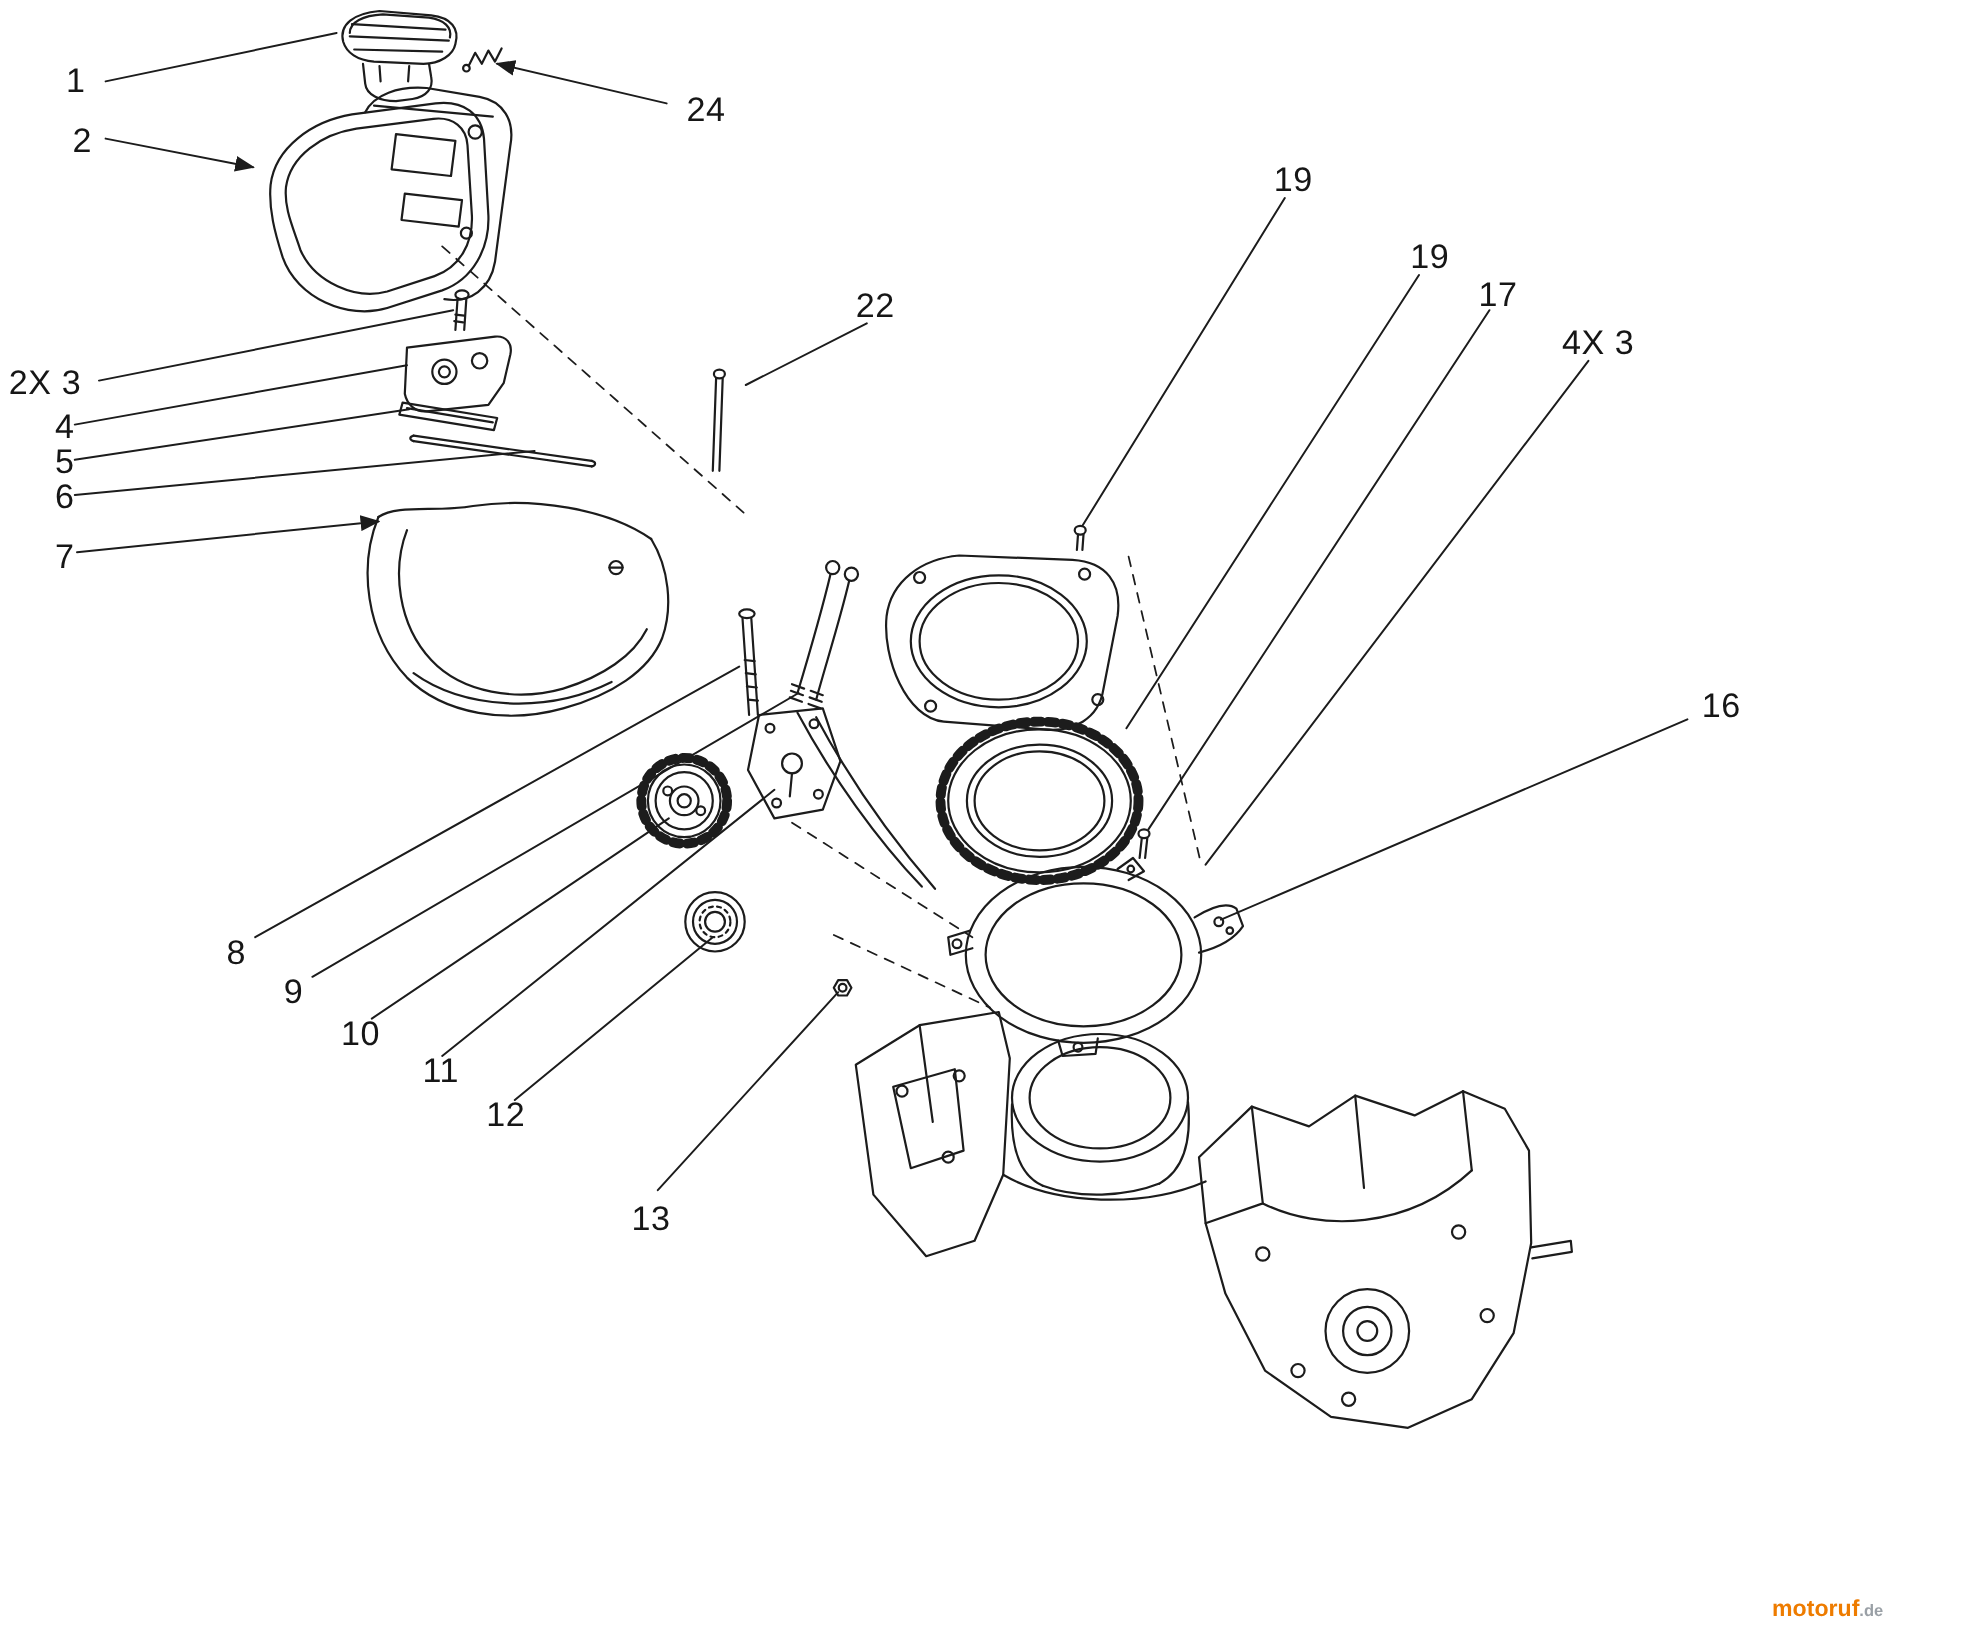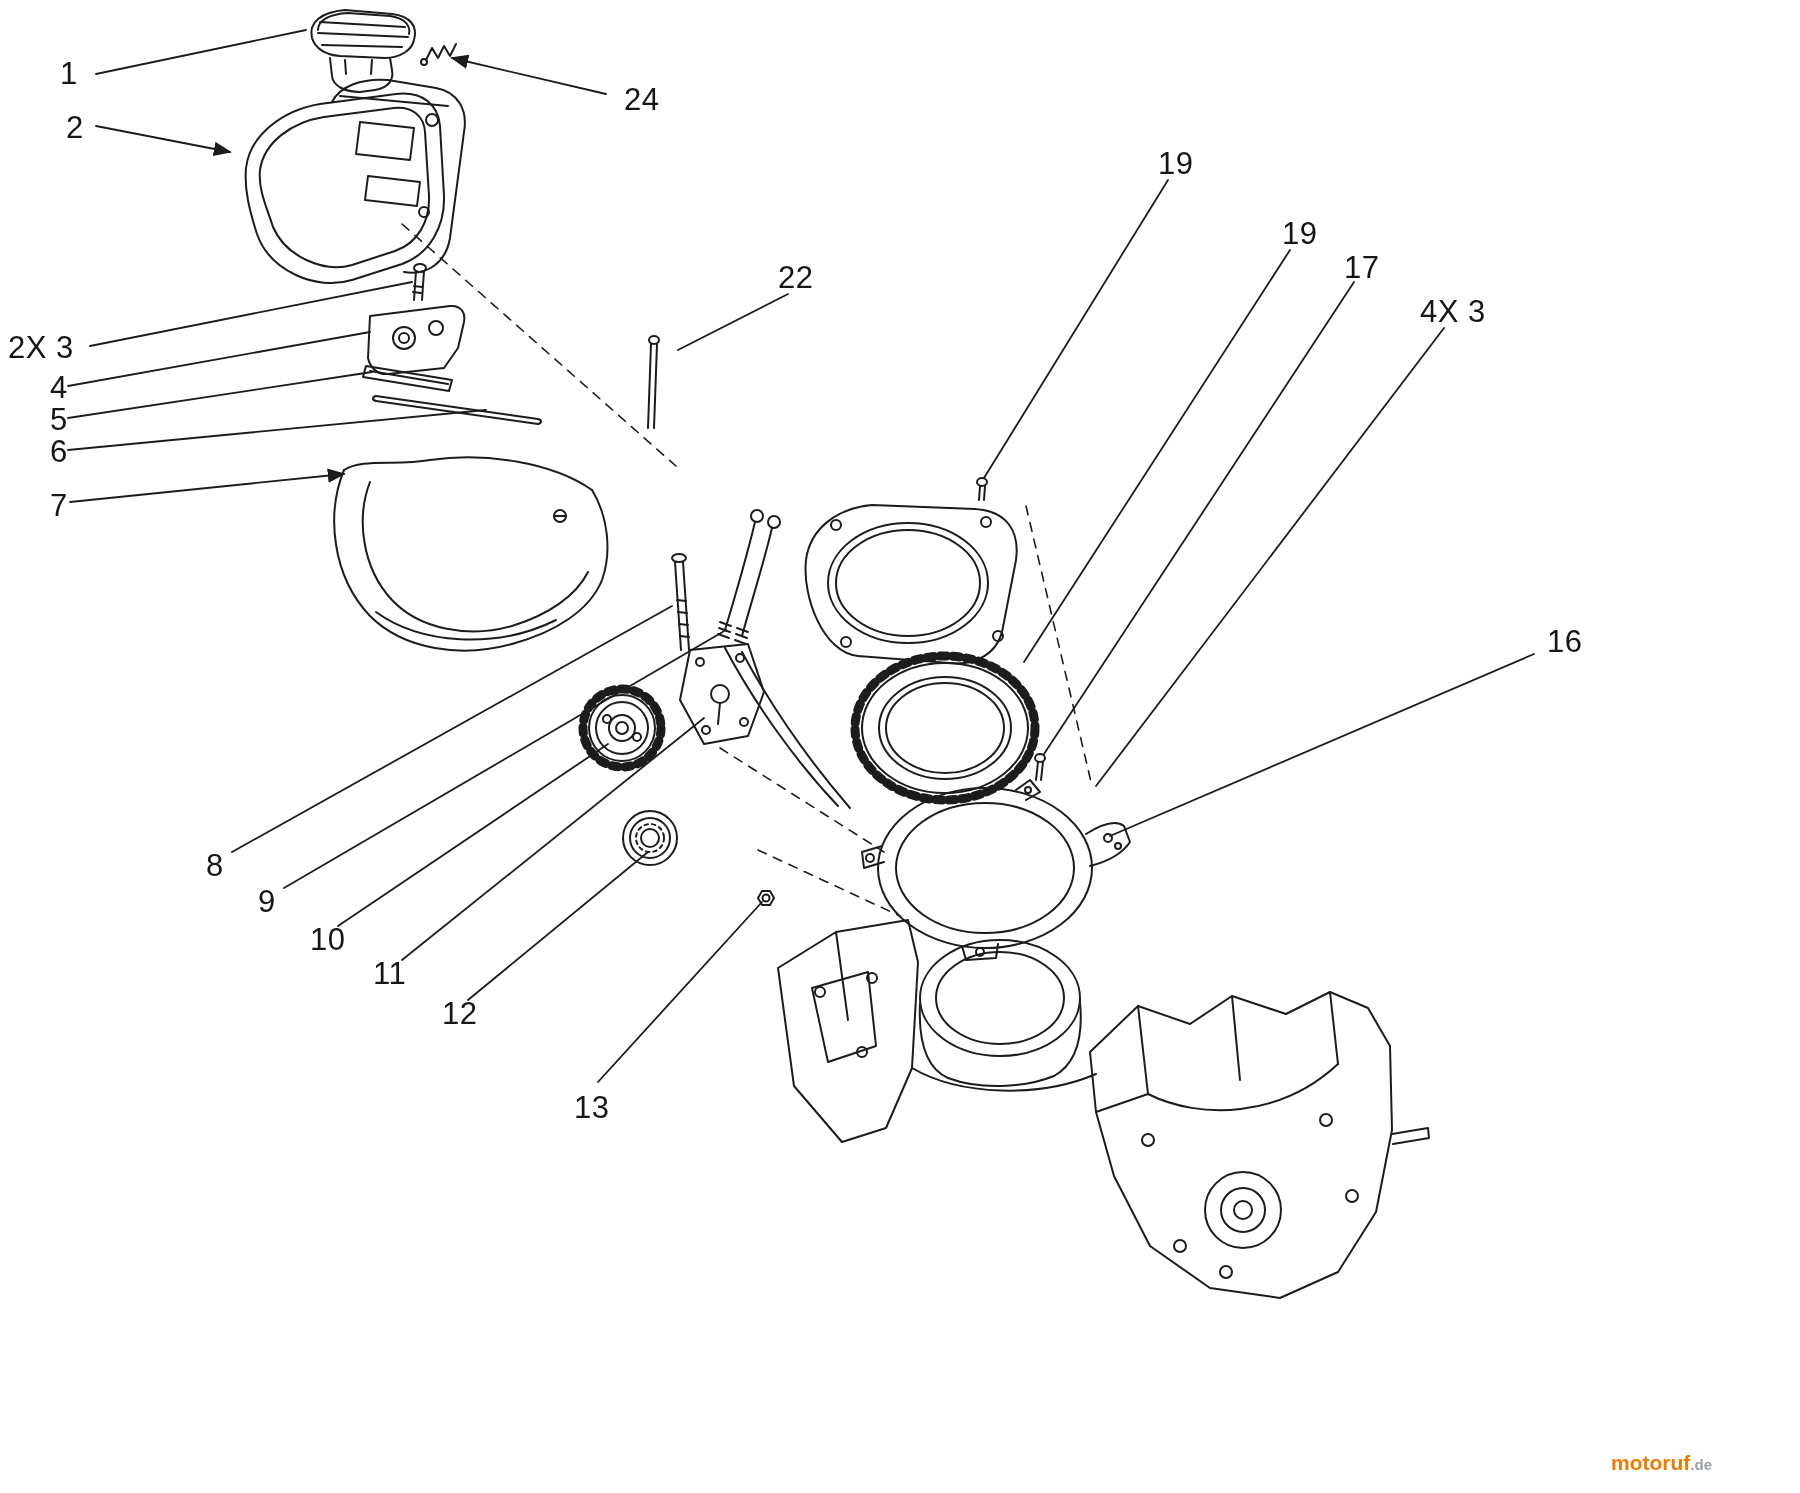--- a/index.html
+++ b/index.html
@@ -268,21 +268,21 @@
       <div class="callout" style="left: 50px; top: 490px;">7</div>
       <div class="callout" style="left: 778px; top: 262px;">22</div>
       <div class="callout" style="left: 1158px; top: 148px;">19</div>
       <div class="callout" style="left: 1282px; top: 218px;">19</div>
       <div class="callout" style="left: 1344px; top: 252px;">17</div>
       <div class="callout" style="left: 1420px; top: 296px;">4X 3</div>
       <div class="callout" style="left: 1532px; top: 626px; margin-left: 15px;">16</div>
       <div class="callout" style="left: 206px; top: 850px;">8</div>
       <div class="callout" style="left: 258px; top: 886px;">9</div>
       <div class="callout" style="left: 310px; top: 924px;">10</div>
-      <div class="callout" style="left: 373px; top: 958px;">11</div>
+      <div class="callout" style="left: 384px; top: 958px;">11</div>
       <div class="callout" style="left: 442px; top: 998px;">12</div>
       <div class="callout" style="left: 574px; top: 1080px; margin-top: 12px;">13</div>
     </div>
 
   <div class="watermark">
     <span class="brand">motoruf</span><span class="tld">.de</span>
   </div>
 
 </div>
 

